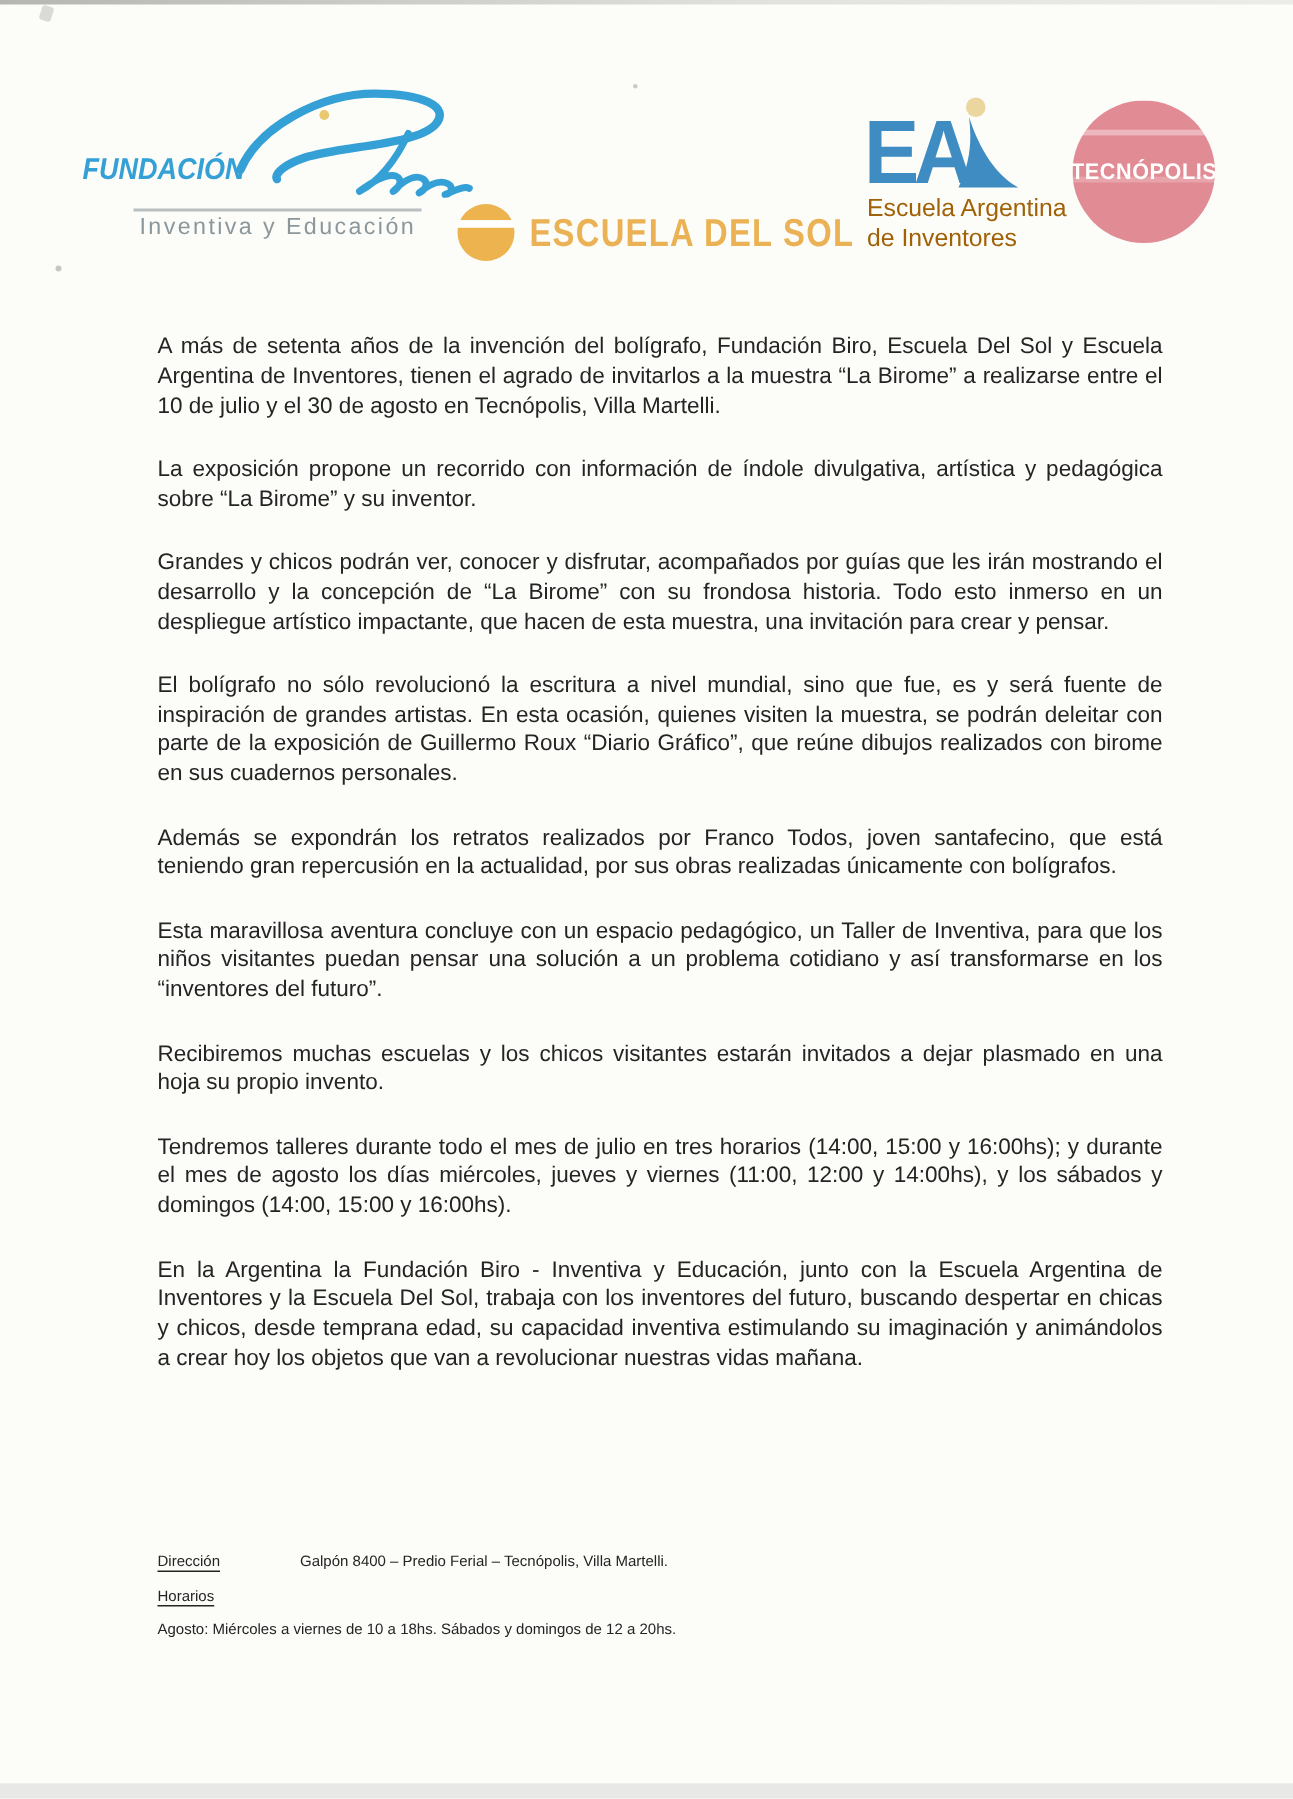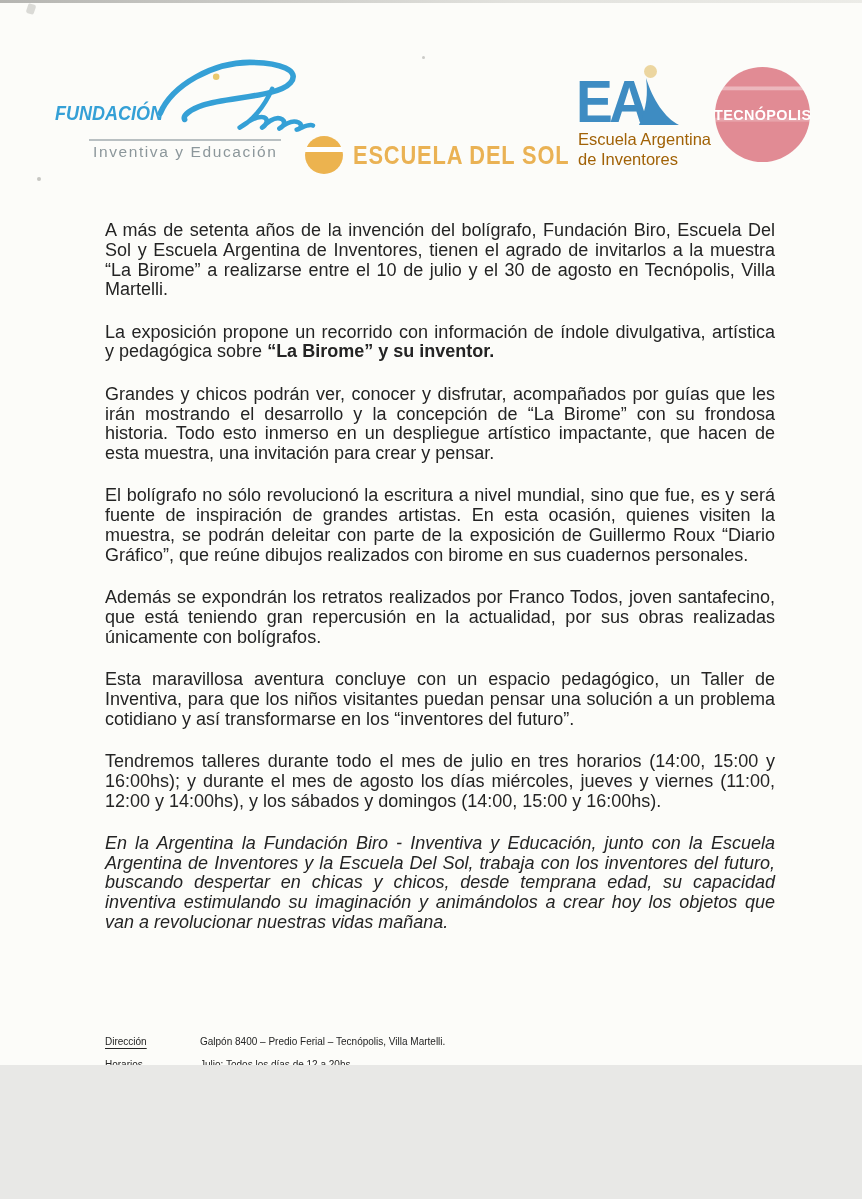--- a/index.html
+++ b/index.html
@@ -1,17 +1,17 @@
 <!DOCTYPE html>
 <html><head>
 <meta charset="utf-8">
 <style>
   html,body{margin:0;padding:0;background:#e8e8e6;}
   .page{
-    position:relative;width:862px;height:1065px;margin:0 auto;
+    position:relative;width:862px;height:1189px;margin:0 auto;
     background:#fcfcf9;overflow:hidden;
     font-family:"Liberation Sans", sans-serif;color:#242424;
   }
   .scan-edge-top{position:absolute;top:0;left:0;right:0;height:3px;
     background:linear-gradient(90deg,#8f8f8b,#d4d4cf 60%,#e3e3de);opacity:.65;}
   .scan-speck{position:absolute;background:#9a9a95;border-radius:50%;}
   .speck-a{left:37px;top:177px;width:4px;height:4px;opacity:.55;}
   .speck-b{left:27px;top:4px;width:8px;height:10px;opacity:.35;border-radius:2px;transform:rotate(18deg);}
   .speck-c{left:422px;top:56px;width:3px;height:3px;opacity:.5;}
 
@@ -39,24 +39,24 @@
 
   .logo-tecnopolis{position:absolute;left:715px;top:67px;width:95px;height:95px;border-radius:50%;
     display:flex;align-items:center;justify-content:center;
     background-image:linear-gradient(180deg,rgba(255,255,255,0) 0 20%,rgba(255,255,255,.38) 21% 24%,
       rgba(255,255,255,0) 25% 53%,rgba(255,255,255,.22) 54% 57%,rgba(255,255,255,0) 58%);}
   .logo-tecnopolis span{color:#fff;font-weight:bold;font-size:15px;letter-spacing:.4px;
     transform:scaleX(.96);white-space:nowrap;}
 
   
   .letter-body{position:absolute;left:105px;top:221px;width:670px;
-    font-size:18px;line-height:19.8px;text-align:justify;}
+    font-size:15px;line-height:19.8px;text-align:justify;}
   .letter-body p{margin:0 0 22.5px 0;}
-  .letter-body p.it{font-style:italic;}
-  .letter-body span.b{font-weight:bold;}
+  .letter-body p.it{}
+  .letter-body span.b{font-weight:normal;}
 
   
   .footer-info{position:absolute;left:105px;top:1031px;width:700px;
     font-size:10px;line-height:22.5px;display:grid;grid-template-columns:95px 1fr;}
   .f-label .ul{text-decoration:underline;text-underline-offset:3px;}
   .f-value{white-space:nowrap;}
 </style>
 </head>
 <body>
 
@@ -103,26 +103,26 @@
 
   </header>
 
   <main class="letter-body" id="paragraphs">
       <p><span>A más de setenta años de la invención del bolígrafo, Fundación Biro, Escuela Del Sol y Escuela Argentina de Inventores, tienen el agrado de invitarlos a la muestra “La Birome” a realizarse entre el 10 de julio y el 30 de agosto en Tecnópolis, Villa Martelli.</span></p>
       <p><span>La exposición propone un recorrido con información de índole divulgativa, artística y pedagógica sobre </span><span class="b">“La Birome” y su inventor.</span></p>
       <p><span>Grandes y chicos podrán ver, conocer y disfrutar, acompañados por guías que les irán mostrando el desarrollo y la concepción de “La Birome” con su frondosa historia. Todo esto inmerso en un despliegue artístico impactante, que hacen de esta muestra, una invitación para crear y pensar.</span></p>
       <p><span>El bolígrafo no sólo revolucionó la escritura a nivel mundial, sino que fue, es y será fuente de inspiración de grandes artistas. En esta ocasión, quienes visiten la muestra, se podrán deleitar con parte de la exposición de Guillermo Roux “Diario Gráfico”, que reúne dibujos realizados con birome en sus cuadernos personales.</span></p>
       <p><span>Además se expondrán los retratos realizados por Franco Todos, joven santafecino, que está teniendo gran repercusión en la actualidad, por sus obras realizadas únicamente con bolígrafos.</span></p>
       <p><span>Esta maravillosa aventura concluye con un espacio pedagógico, un Taller de Inventiva, para que los niños visitantes puedan pensar una solución a un problema cotidiano y así transformarse en los “inventores del futuro”.</span></p>
+      <p><span>Recibiremos muchas escuelas y los chicos visitantes estarán invitados a dejar plasmado en una hoja su propio invento.</span></p>
       <p><span>Tendremos talleres durante todo el mes de julio en tres horarios (14:00, 15:00 y 16:00hs); y durante el mes de agosto los días miércoles, jueves y viernes (11:00, 12:00 y 14:00hs), y los sábados y domingos (14:00, 15:00 y 16:00hs).</span></p>
       <p class="it"><span>En la Argentina la Fundación Biro - Inventiva y Educación, junto con la Escuela Argentina de Inventores y la Escuela Del Sol, trabaja con los inventores del futuro, buscando despertar en chicas y chicos, desde temprana edad, su capacidad inventiva estimulando su imaginación y animándolos a crear hoy los objetos que van a revolucionar nuestras vidas mañana.</span></p>
     </main>
 
   <section class="footer-info" id="footer-rows">
       <div class="f-label"><span class="ul">Dirección</span></div>
       <div class="f-value">Galpón 8400 – Predio Ferial – Tecnópolis, Villa Martelli.</div>
       <div class="f-label"><span class="ul">Horarios</span></div>
-      <div class="f-value">Julio: Todos los días de 12 a 20hs.</div>
       <div class="f-label"></div>
       <div class="f-value">Agosto: Miércoles a viernes de 10 a 18hs. Sábados y domingos de 12 a 20hs.</div>
     </section>
 
 </div>
 
 </body></html>

